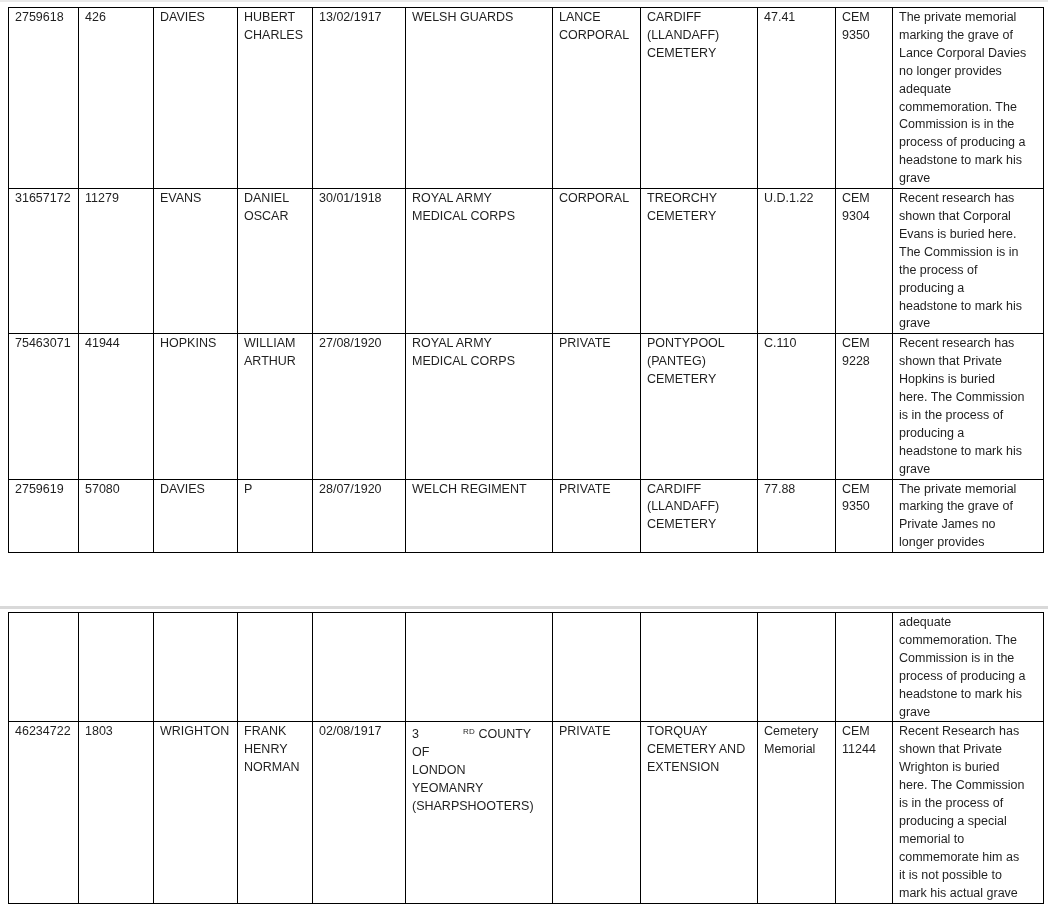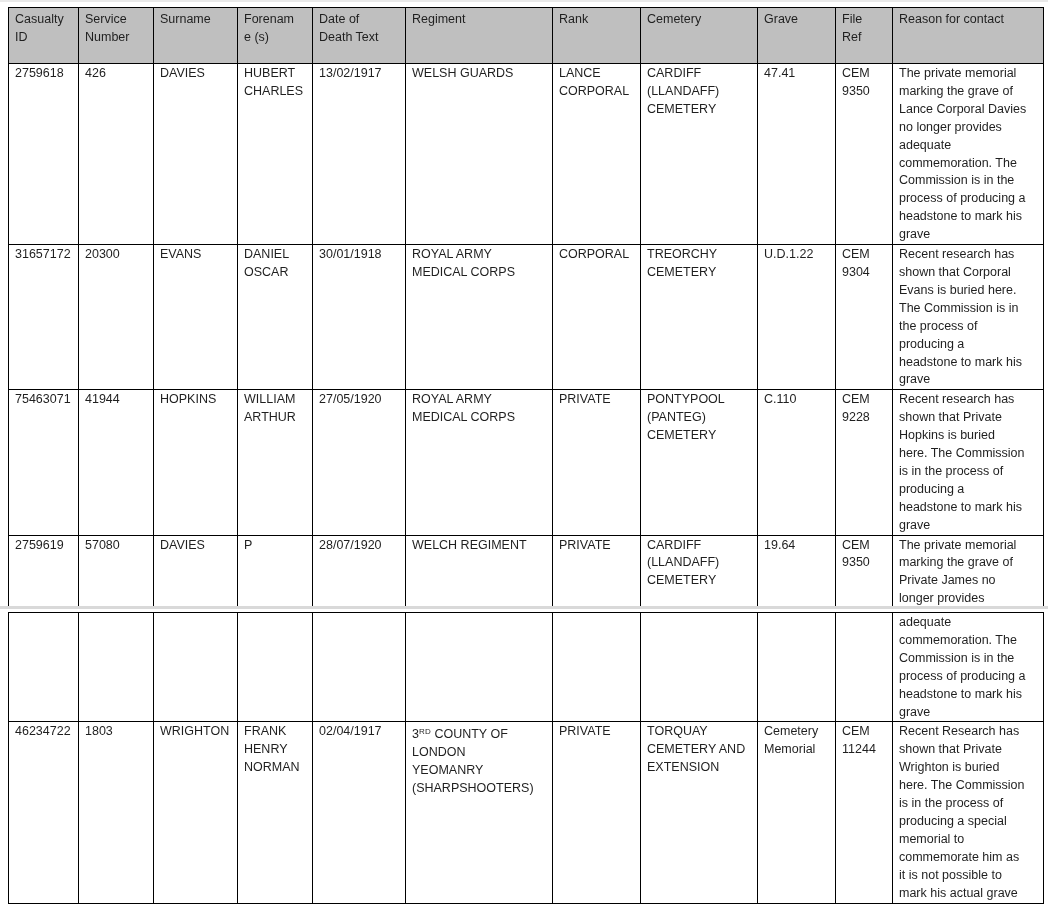--- a/index.html
+++ b/index.html
@@ -63,20 +63,21 @@
   .c6  { width: 147px; }
   .c7  { width: 88px; }
   .c8  { width: 117px; }
   .c9  { width: 78px; }
   .c10 { width: 57px; }
   .c11 { width: 151px; }
   .sup {
     font-size: 8px;
     vertical-align: 4px;
     letter-spacing: 0.2px;
+    padding-left: 44px;
   }
 </style>
 </head>
 <body>
 
 <div class="page">
   <div class="top-edge"></div>
 
   <table class="t t1">
     <colgroup>
@@ -86,38 +87,20 @@
         <col class="c4">
         <col class="c5">
       <col class="c6">
         <col class="c7">
         <col class="c8">
         <col class="c9">
         <col class="c10">
         <col class="c11">
     </colgroup>
     <tbody>
-        <tr>
-      <th>Casualty
-ID</th>
-      <th>Service
-Number</th>
-      <th>Surname</th>
-      <th>Forenam
-e (s)</th>
-      <th>Date of
-Death Text</th>
-      <th>Regiment</th>
-      <th>Rank</th>
-      <th>Cemetery</th>
-      <th>Grave</th>
-      <th>File
-Ref</th>
-      <th>Reason for contact</th>
-    </tr>
     <tr>
       <td>2759618</td>
       <td>426</td>
       <td>DAVIES</td>
       <td>HUBERT
 CHARLES</td>
       <td>13/02/1917</td>
       <td>WELSH GUARDS</td>
       <td>LANCE
 CORPORAL</td>
@@ -133,21 +116,21 @@
 no longer provides
 adequate
 commemoration. The
 Commission is in the
 process of producing a
 headstone to mark his
 grave</td>
     </tr>
     <tr>
       <td>31657172</td>
-      <td>20300</td>
+      <td>11279</td>
       <td>EVANS</td>
       <td>DANIEL
 OSCAR</td>
       <td>30/01/1918</td>
       <td>ROYAL ARMY
 MEDICAL CORPS</td>
       <td>CORPORAL</td>
       <td>TREORCHY
 CEMETERY</td>
       <td>U.D.1.22</td>
@@ -161,21 +144,21 @@
 producing a
 headstone to mark his
 grave</td>
     </tr>
     <tr>
       <td>75463071</td>
       <td>41944</td>
       <td>HOPKINS</td>
       <td>WILLIAM
 ARTHUR</td>
-      <td>27/05/1920</td>
+      <td>27/08/1920</td>
       <td>ROYAL ARMY
 MEDICAL CORPS</td>
       <td>PRIVATE</td>
       <td>PONTYPOOL
 (PANTEG)
 CEMETERY</td>
       <td>C.110</td>
       <td>CEM
 9228</td>
       <td>Recent research has
@@ -191,21 +174,21 @@
       <td>2759619</td>
       <td>57080</td>
       <td>DAVIES</td>
       <td>P</td>
       <td>28/07/1920</td>
       <td>WELCH REGIMENT</td>
       <td>PRIVATE</td>
       <td>CARDIFF
 (LLANDAFF)
 CEMETERY</td>
-      <td>19.64</td>
+      <td>77.88</td>
       <td>CEM
 9350</td>
       <td>The private memorial
 marking the grave of
 Private James no
 longer provides</td>
     </tr>
   </tbody>
     </table>
 
@@ -244,21 +227,21 @@
 headstone to mark his
 grave</td>
     </tr>
     <tr>
       <td>46234722</td>
       <td>1803</td>
       <td>WRIGHTON</td>
       <td>FRANK
 HENRY
 NORMAN</td>
-      <td>02/04/1917</td>
+      <td>02/08/1917</td>
       <td><span>3</span><sup class="sup">RD</sup><span> COUNTY OF
 LONDON
 YEOMANRY
 (SHARPSHOOTERS)</span></td>
       <td>PRIVATE</td>
       <td>TORQUAY
 CEMETERY AND
 EXTENSION</td>
       <td>Cemetery
 Memorial</td>

